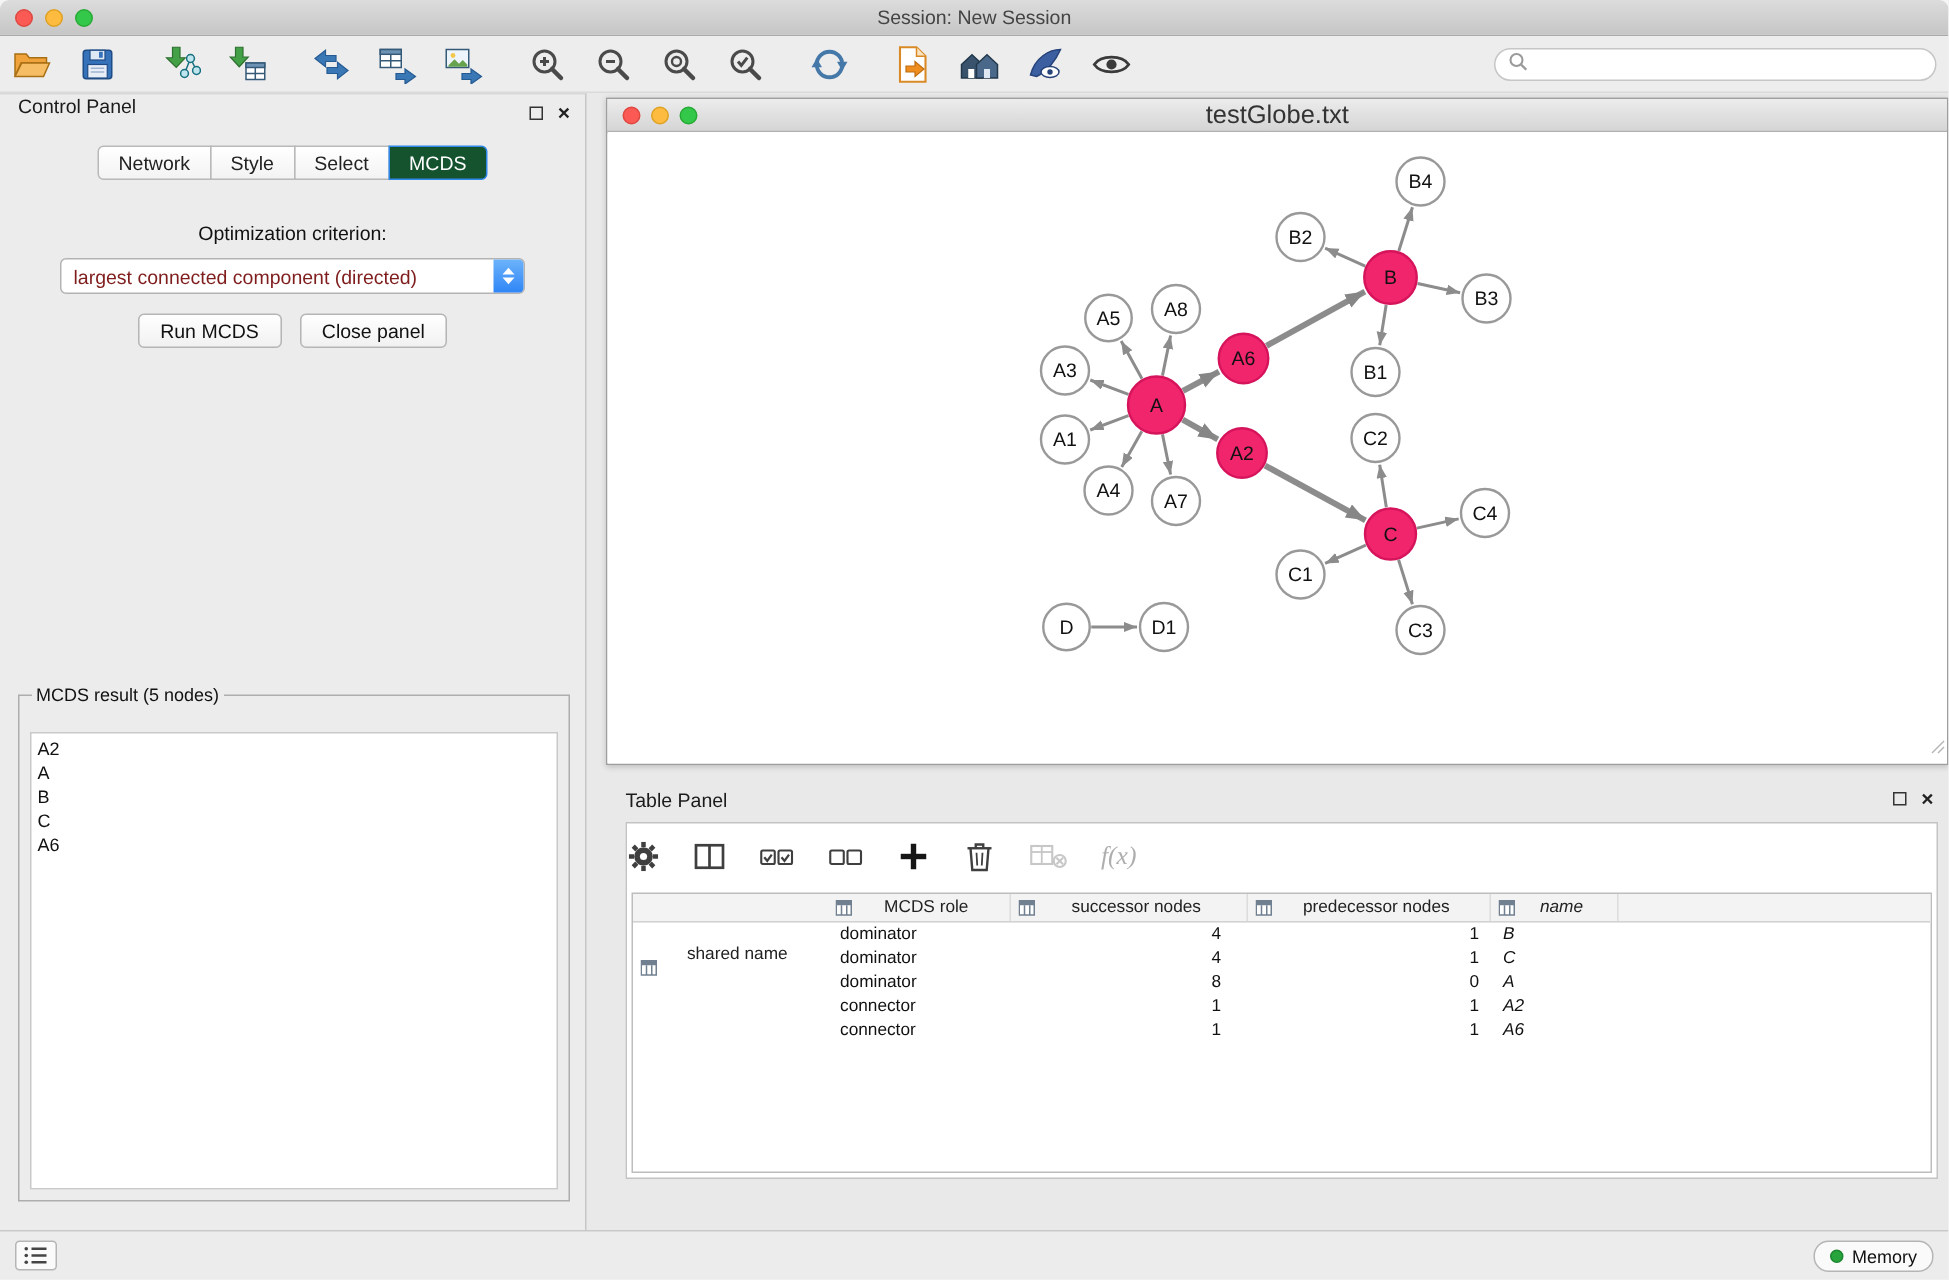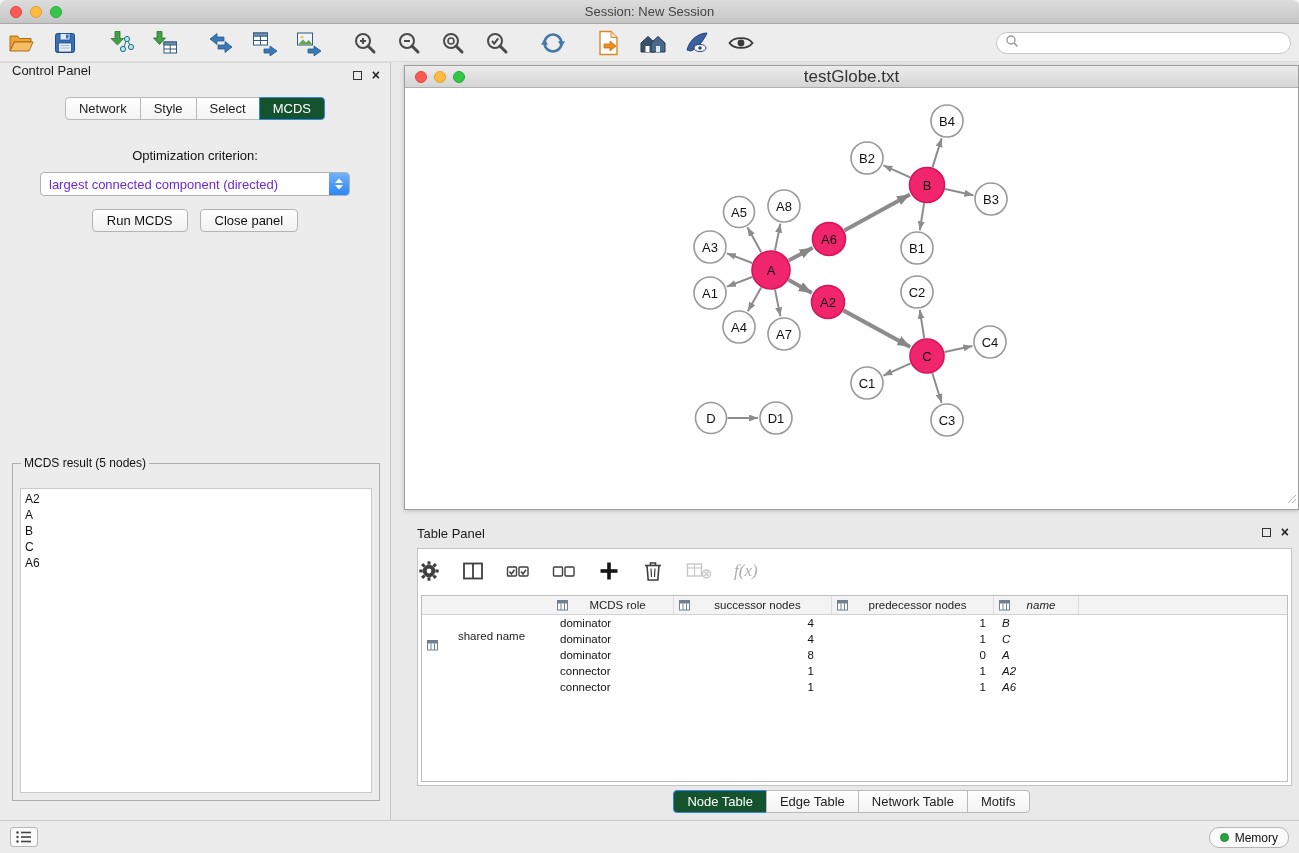--- a/index.html
+++ b/index.html
@@ -57,21 +57,21 @@
   }
   .seg:first-child { border-radius:4px 0 0 4px; margin-left:0; }
   .seg:last-child { border-radius:0 4px 4px 0; }
   .seg-active { background:#14532d; border-color:#2f87ea; color:#fff; }
   .cp-opt-label { margin-top:28px; text-align:center; font-size:13px; color:#111; }
   .combo {
     width:310px; height:24px; margin:9px auto 0 auto;
     background:#fff; border:1px solid #b3b3b3; border-radius:4px;
     display:flex; align-items:center; position:relative; cursor:default;
   }
-  .combo-text { font-size:13px; color:#6d28d9; padding-left:8px; flex:1; white-space:nowrap; overflow:hidden; }
+  .combo-text { font-size:13px; color:#7f1d1d; padding-left:8px; flex:1; white-space:nowrap; overflow:hidden; }
   .combo-btn {
     width:20px; height:22px; border-radius:0 3px 3px 0;
     background:linear-gradient(#6db3fb,#2f86f6);
     display:flex; align-items:center; justify-content:center;
   }
   .cp-buttons { display:flex; justify-content:center; gap:12px; margin-top:13px; }
   .btn {
     padding:3px 14px; font-size:13px; color:#111;
     background:linear-gradient(#ffffff,#f1f1f1);
     border:1px solid #b5b5b5; border-radius:4px; cursor:default;
@@ -631,26 +631,20 @@
             <div class="tr">
               <div class="td col0">A6</div>
               <div class="td col1">connector</div>
               <div class="td col2">1</div>
               <div class="td col3">1</div>
               <div class="td col4">A6</div>
             </div>
           </div>
       </div>
     </div>
-    <div class="tp-tabs">
-        <div class="seg seg-active">Node Table</div>
-        <div class="seg">Edge Table</div>
-        <div class="seg">Network Table</div>
-        <div class="seg">Motifs</div>
-      </div>
   </div>
 
   <div class="statusbar">
     <span class="sb-listbtn">
       <svg width="18" height="16" viewBox="0 0 18 16">
           <circle cx="2.5" cy="3.5" r="1.2" fill="#444"></circle>
           <line x1="6" y1="3.5" x2="16" y2="3.5" stroke="#444" stroke-width="1.6"></line>
           <circle cx="2.5" cy="8" r="1.2" fill="#444"></circle>
           <line x1="6" y1="8" x2="16" y2="8" stroke="#444" stroke-width="1.6"></line>
           <circle cx="2.5" cy="12.5" r="1.2" fill="#444"></circle>

